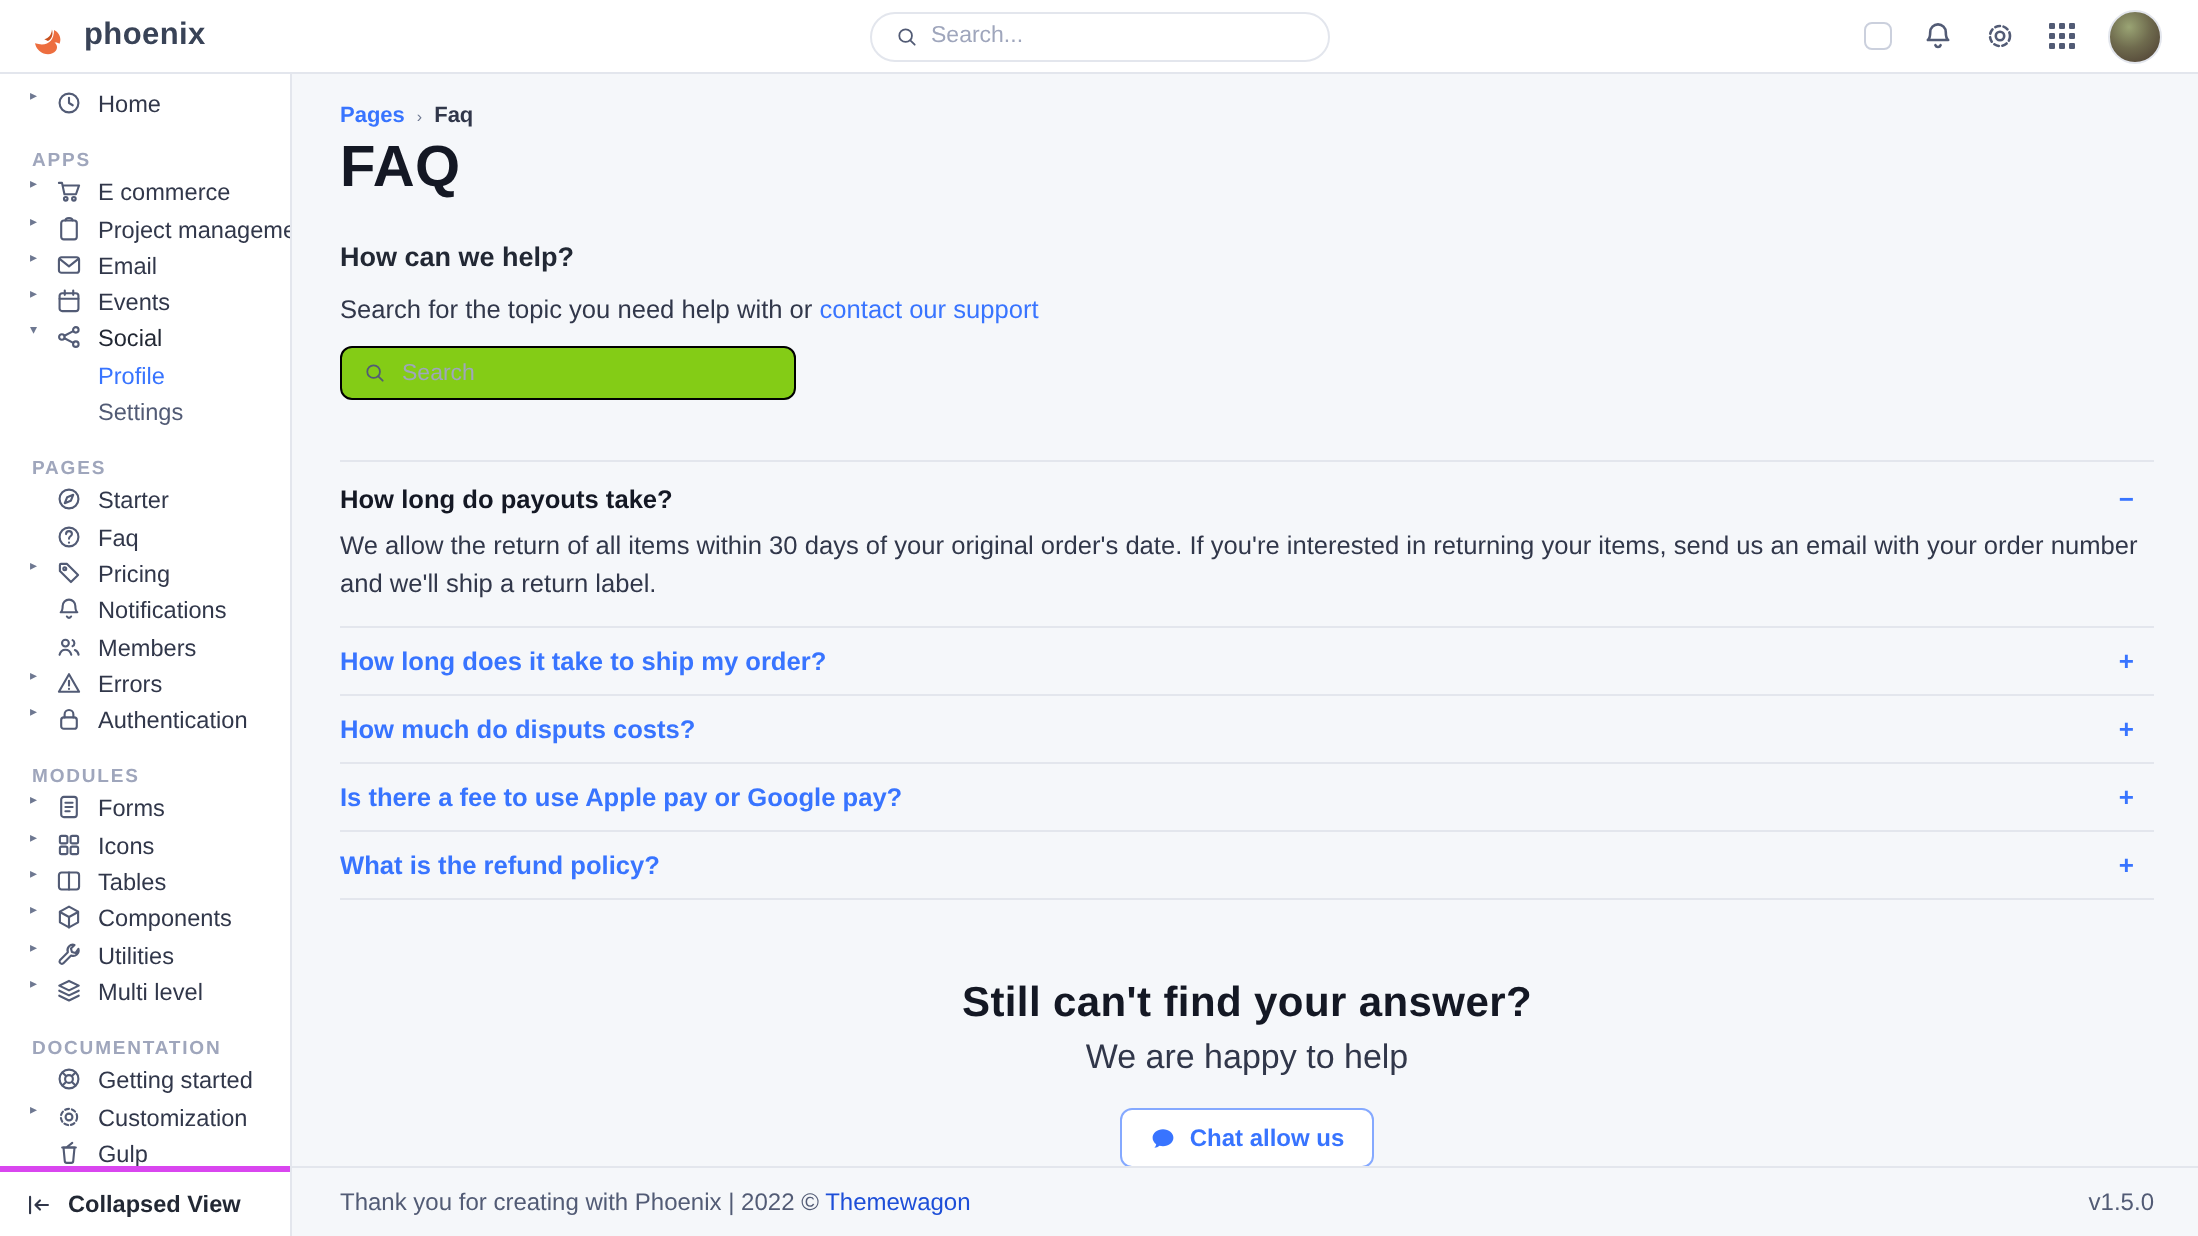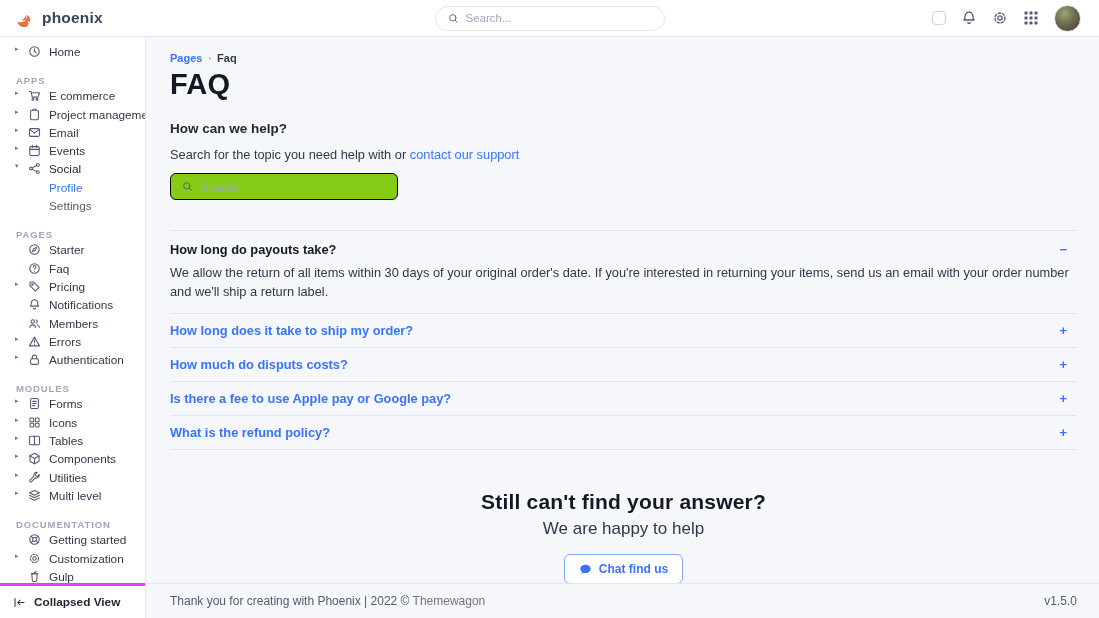--- a/index.html
+++ b/index.html
@@ -77,21 +77,21 @@
   .cta { text-align:center; margin-top:40px; }
   .cta-title { font-size:21px; font-weight:800; color:#141824; letter-spacing:.2px; }
   .cta-sub { font-size:17px; color:#31374a; margin-top:5px; }
   .chat-btn { margin-top:15px; display:inline-flex; align-items:center; gap:7px; background:#fff;
               border:1px solid #85a9ff; border-radius:6px; padding:7px 14px; color:#3874ff;
               font-weight:700; font-size:12px; font-family:inherit; cursor:pointer; }
   .chat-btn svg { width:13px; height:13px; }
 
   .footer { flex:0 0 35px; border-top:1px solid #e3e6ed; display:flex; align-items:center;
             justify-content:space-between; padding:0 22px 0 24px; font-size:12px; color:#525b75; }
-  .footer-link { color:#737373; cursor:pointer; }
+  .footer-link { color:#1d4ed8; cursor:pointer; }
   .footer-version { color:#525b75; }
 
   .sprite { position:absolute; width:0; height:0; overflow:hidden; }
   .icon-stroke { fill:none; stroke:currentColor; stroke-width:1.3; stroke-linecap:round; stroke-linejoin:round; }
 </style>
 </head>
 <body>
 
 <svg class="sprite" aria-hidden="true">
     <defs>
@@ -592,21 +592,21 @@
 
       </div>
 
       <div class="cta">
         <div class="cta-title">Still can't find your answer?</div>
         <div class="cta-sub">We are happy to help</div>
         <button class="chat-btn">
           <svg>
               <use href="#i-chat"></use>
             </svg>
-          <span>Chat find us</span>
+          <span>Chat allow us</span>
         </button>
       </div>
 
     </div>
 
     <footer class="footer">
       <div>
         <span>Thank you for creating with Phoenix | 2022 ©</span>
         <span class="footer-link">Themewagon</span>
       </div>

